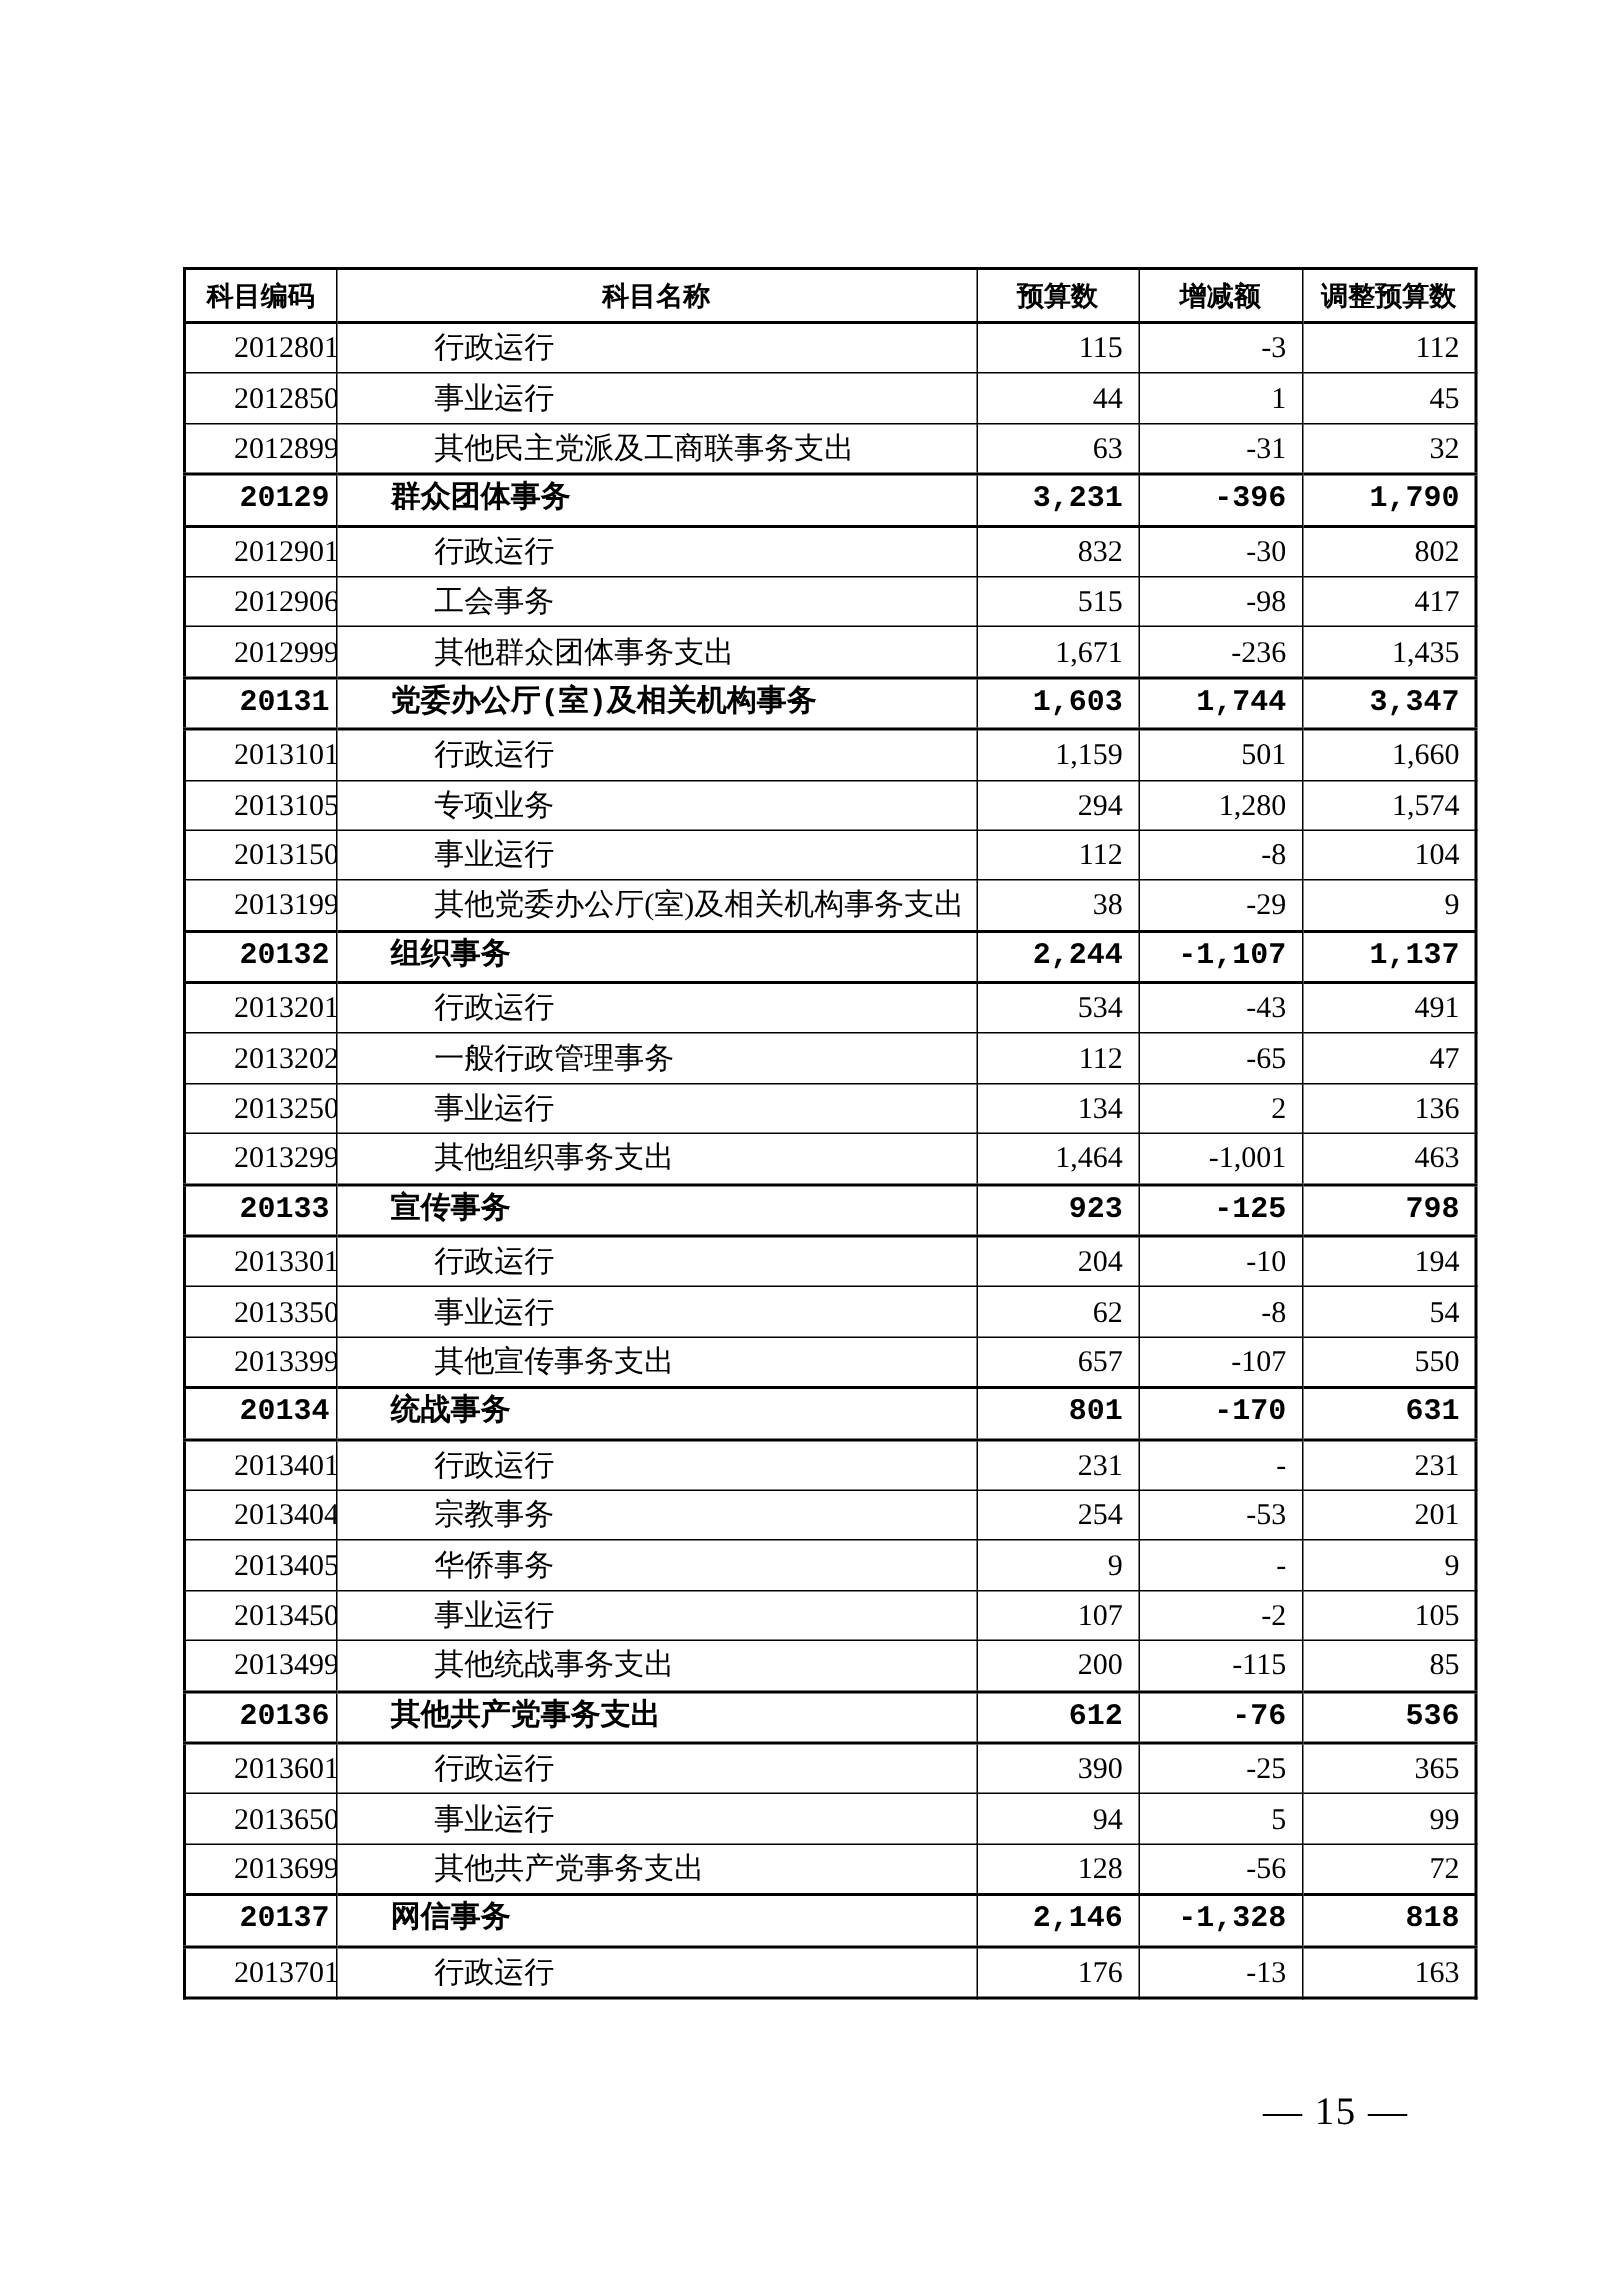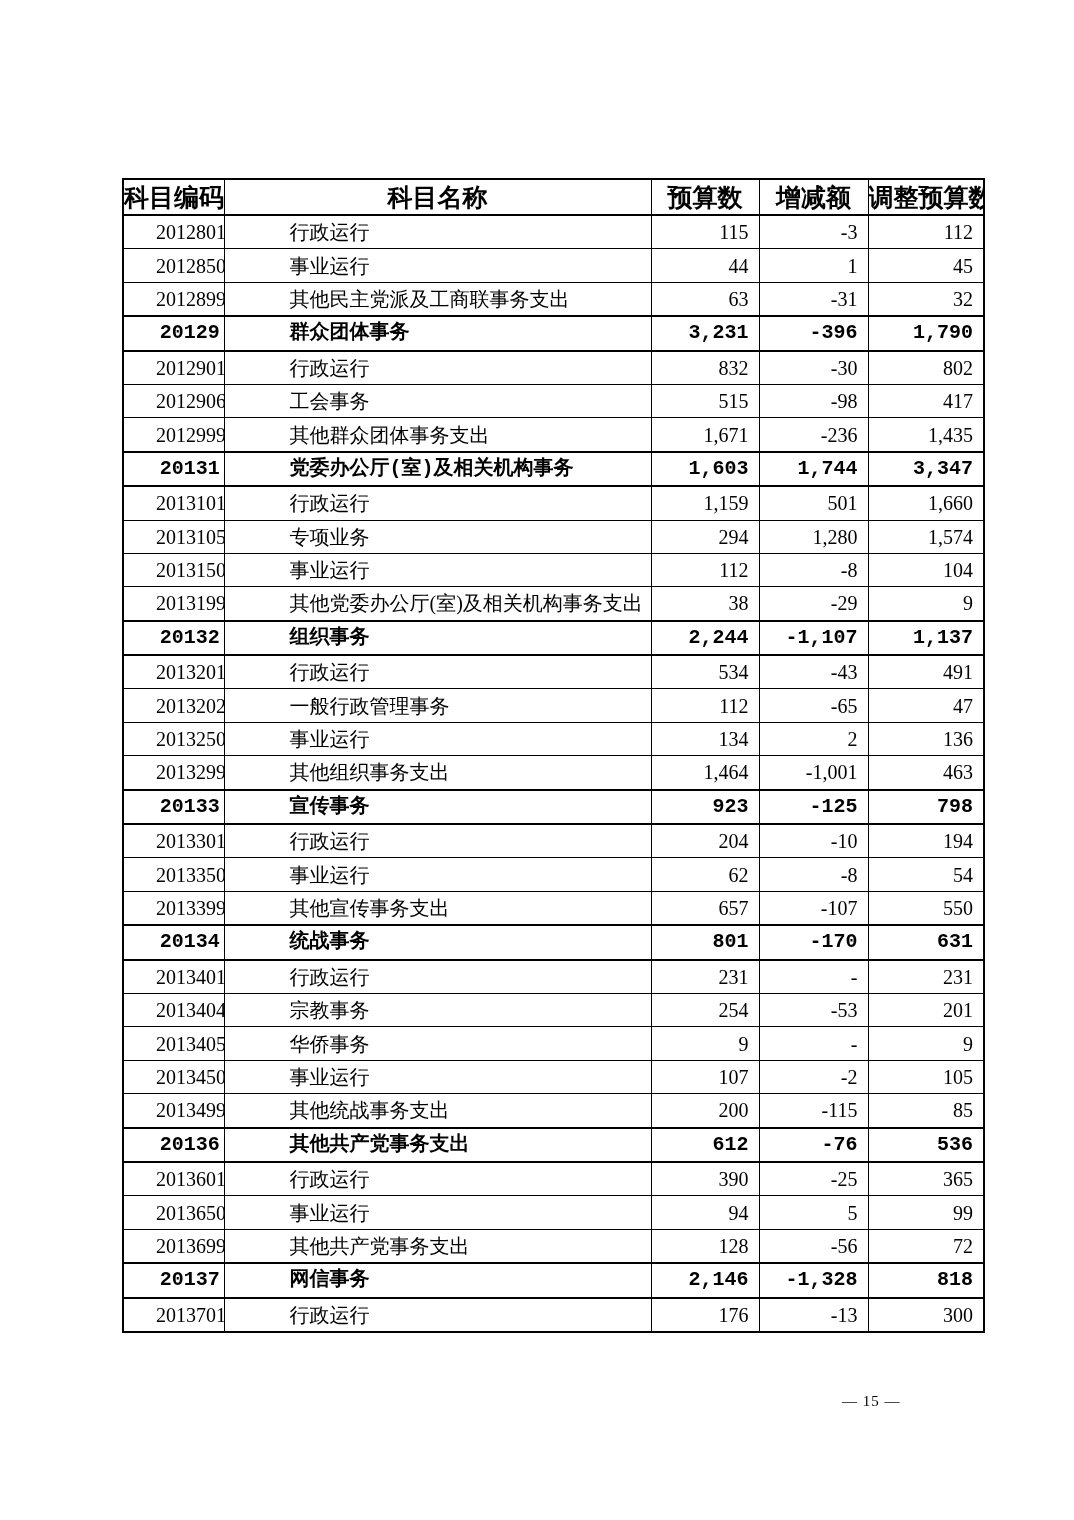--- a/index.html
+++ b/index.html
@@ -35,44 +35,44 @@
     border: 1px solid #000;
     font-size: 20px;
     line-height: 1;
     padding: 0;
     overflow: hidden;
     white-space: nowrap;
     vertical-align: middle;
   }
   thead th {
     height: 34px;
-    font-size: 25px;
+    font-size: 18px;
     font-weight: bold;
     text-align: center;
     border-bottom: 2px solid #000;
   }
   tbody td { height: 32.4px; }
 
   td.col-code { text-align: center; padding-left: 32px; }
   td.col-name { text-align: left; padding-left: 65px; }
   td.num      { text-align: right; padding-right: 10px; }
 
   tr.section td {
     font-weight: bold;
     border-top: 2px solid #000;
     border-bottom: 2px solid #000;
     font-family: Liberation Mono, monospace;
   }
-  tr.section td.col-name { padding-left: 65px; }
+  tr.section td.col-name { padding-left: 36px; }
 
   .page-number {
     position: absolute;
     top: 1393px;
     left: 842px;
-    font-size: 15px;
+    font-size: 26px;
     letter-spacing: 1px;
     color: #000;
   }
 </style>
 </head>
 <body>
 
 <div class="page">
 
   <table class="budget">
@@ -315,20 +315,20 @@
       <td class="col-name">网信事务</td>
       <td class="num">2,146</td>
       <td class="num">-1,328</td>
       <td class="num">818</td>
     </tr>
         <tr class="detail">
       <td class="col-code">2013701</td>
       <td class="col-name">行政运行</td>
       <td class="num">176</td>
       <td class="num">-13</td>
-      <td class="num">300</td>
+      <td class="num">163</td>
     </tr>
       </tbody>
   </table>
 
   <div class="page-number">— 15 —</div>
 
 </div>
 
 </body></html>

